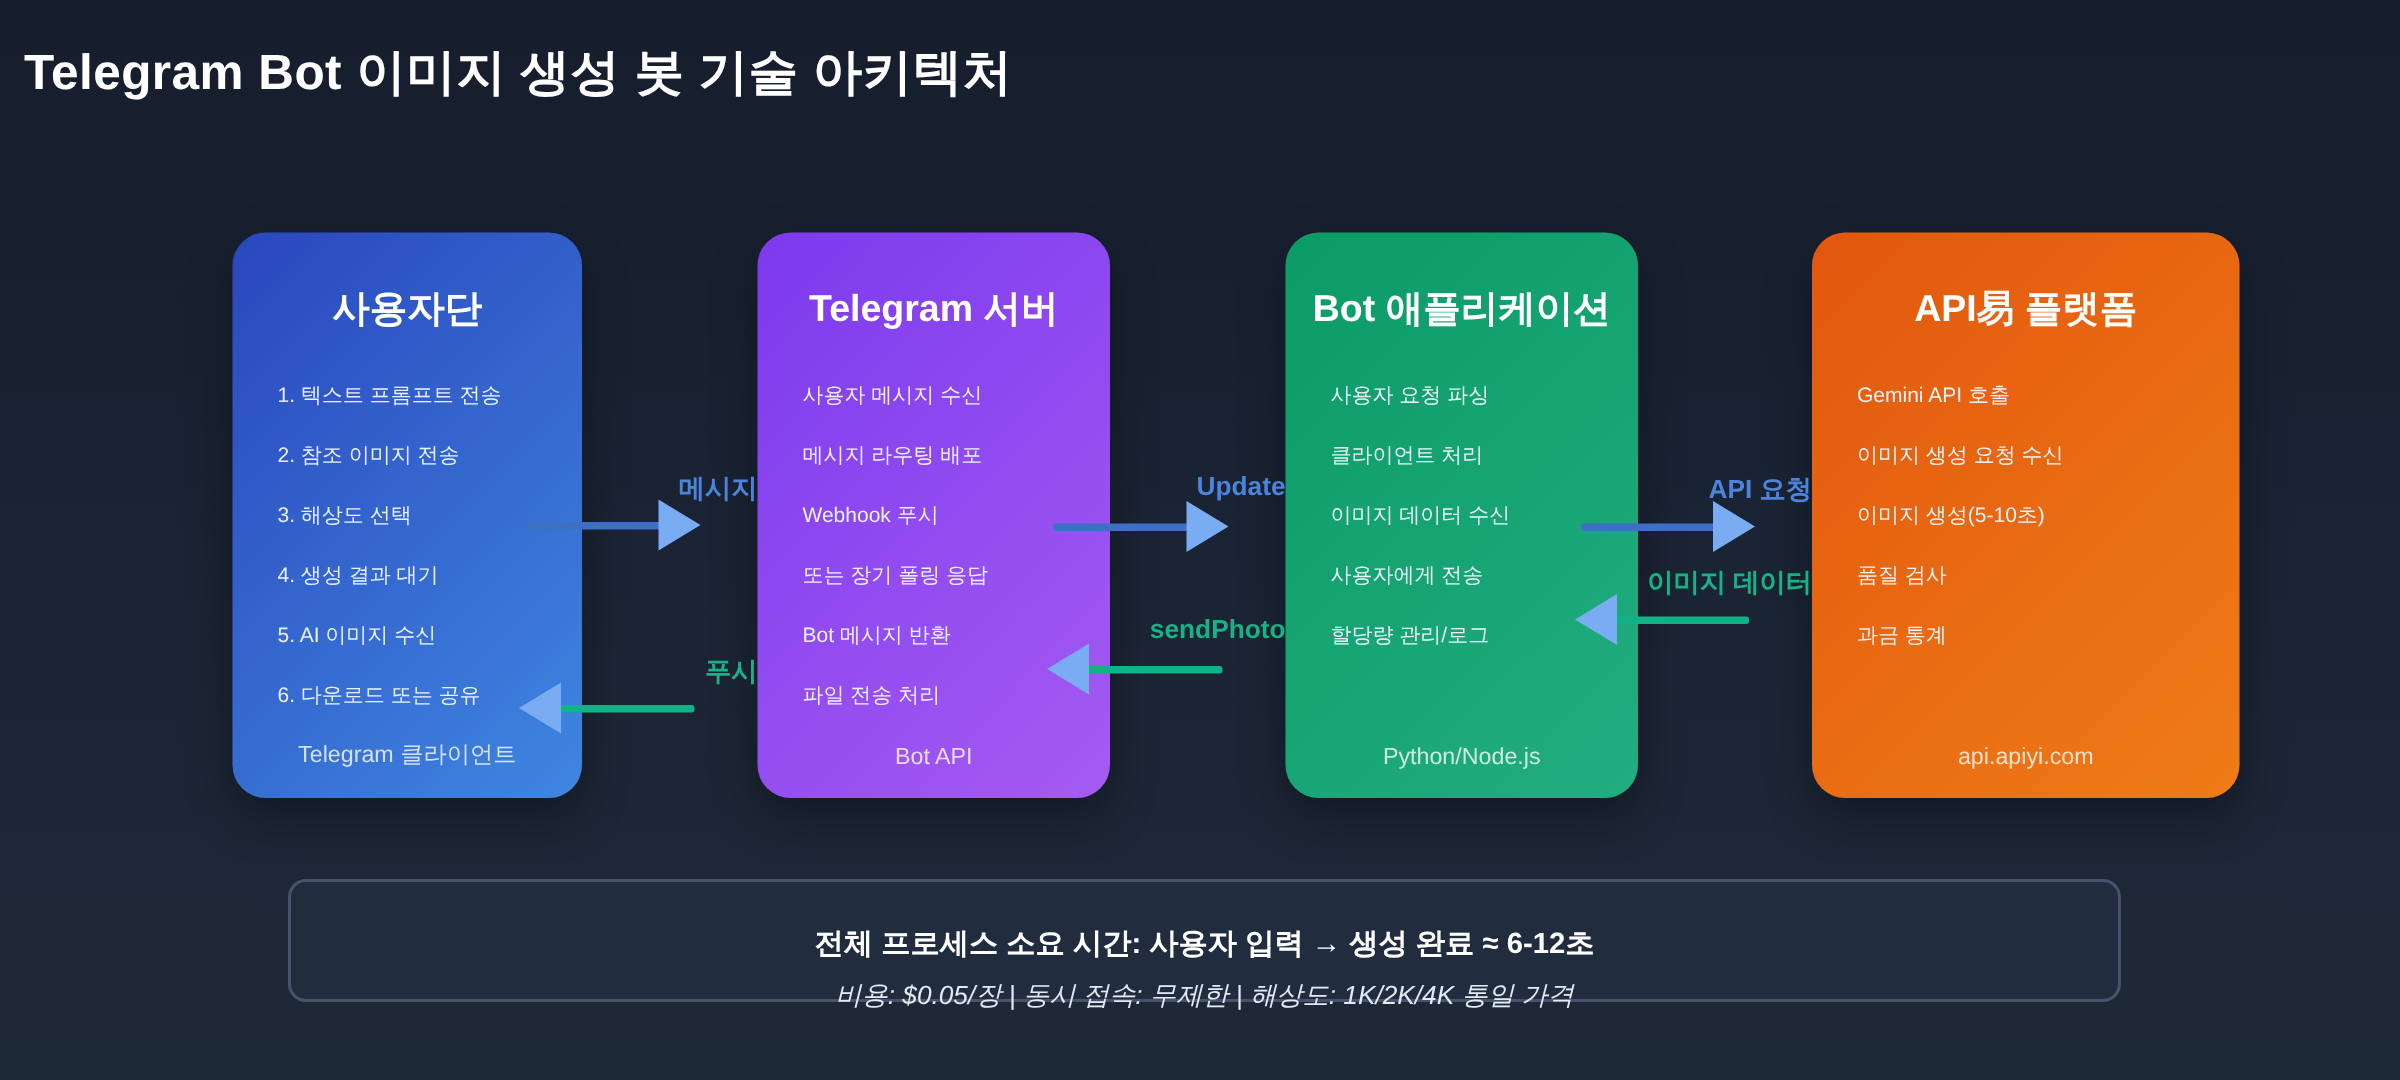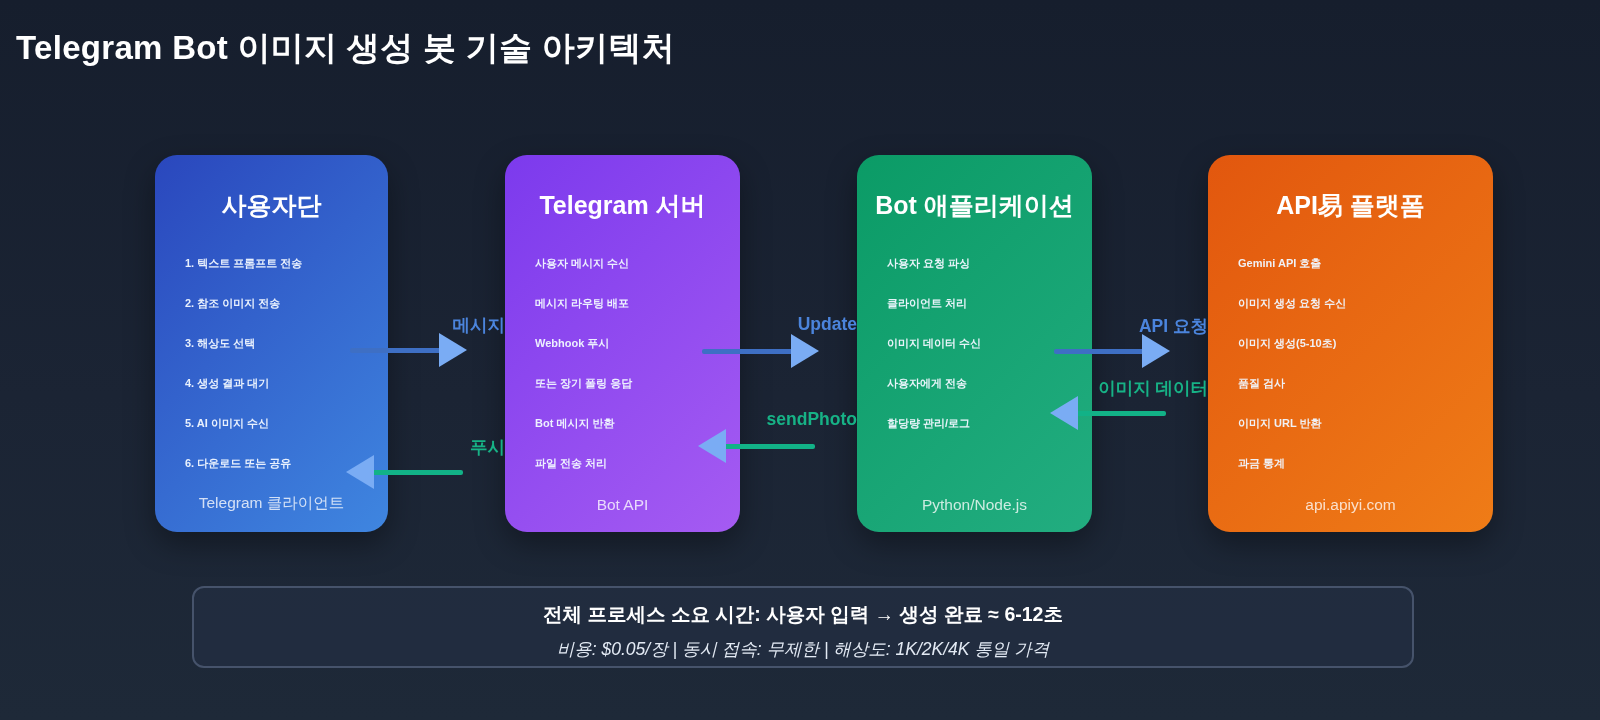--- a/index.html
+++ b/index.html
@@ -15,21 +15,21 @@
   .node {
     position:absolute; top:155px; height:377px; border-radius:22px;
     box-shadow:0 12px 30px rgba(0,0,0,0.35); color:#ffffff;margin-left:40px;
   }
   .node-title {
     position:absolute; top:34px; left:0; width:100%; text-align:center;
     font-size:25px; font-weight:800; white-space:nowrap;
   }
   .node-items { position:absolute; top:88px; left:30px; right:12px; }
   .node-item {
-    height:40px; line-height:40px; font-size:11px; font-weight:700;
+    height:40px; line-height:40px; font-size:14px; font-weight:400;
     color:rgba(240,247,255,0.96); white-space:nowrap;
   }
   .node-footer {
     position:absolute; bottom:18px; left:0; width:100%; text-align:center;
     font-size:15.5px; color:rgba(255,255,255,0.78);
   }
   .node.user { left:115px;  width:233px; background:linear-gradient(135deg,#2a47bd 0%, #3f86e0 100%); }
   .node.tg   { left:465px;  width:235px; background:linear-gradient(135deg,#7c3aed 0%, #a55bf2 100%); }
   .node.bot  { left:817px;  width:235px; background:linear-gradient(135deg,#0b9b66 0%, #22ad80 100%); }
   .node.api  { left:1168px; width:285px; background:linear-gradient(135deg,#e2570e 0%, #ef7c17 100%); }
@@ -49,21 +49,21 @@
     font-size:17.5px; font-weight:600; white-space:nowrap;
   }
   .arrow.right .lbl { color:#4b84dc; }
   .arrow.left  .lbl { color:#17b286; }
 
   .summary {
     position:absolute; left:192px; top:586px; width:1222px; height:82px;
     box-sizing:border-box; border:2px solid #46536b; border-radius:12px;
     background:rgba(40,53,76,0.38);
   }
-  .summary-line1 { margin-top:13px; text-align:center; color:#ffffff; font-size:19.5px; font-weight:700; }
+  .summary-line1 { margin-top:27px; text-align:center; color:#ffffff; font-size:19.5px; font-weight:700; }
   .summary-line2 { margin-top:9px;  text-align:center; color:#e3eaf4; font-size:17.5px; font-weight:400;font-style:italic; }
 </style>
 </head>
 <body>
 
 <div class="stage">
 
   <div class="page-title">Telegram Bot 이미지 생성 봇 기술 아키텍처</div>
 
   <div class="node user">
@@ -104,21 +104,20 @@
     <div class="node-footer">Python/Node.js</div>
   </div>
 
   <div class="node api">
     <div class="node-title">API易 플랫폼</div>
     <div class="node-items">
       <div class="node-item">Gemini API 호출</div>
       <div class="node-item">이미지 생성 요청 수신</div>
       <div class="node-item">이미지 생성(5-10초)</div>
       <div class="node-item">품질 검사</div>
-      <div class="node-item">이미지 URL 반환</div>
       <div class="node-item">과금 통계</div>
     </div>
     <div class="node-footer">api.apiyi.com</div>
   </div>
 
   <div class="arrow right" style="left:348px; top:350px; width:117px">
     <div class="lbl">메시지</div>
     <div class="line"></div>
     <div class="head"></div>
   </div>

